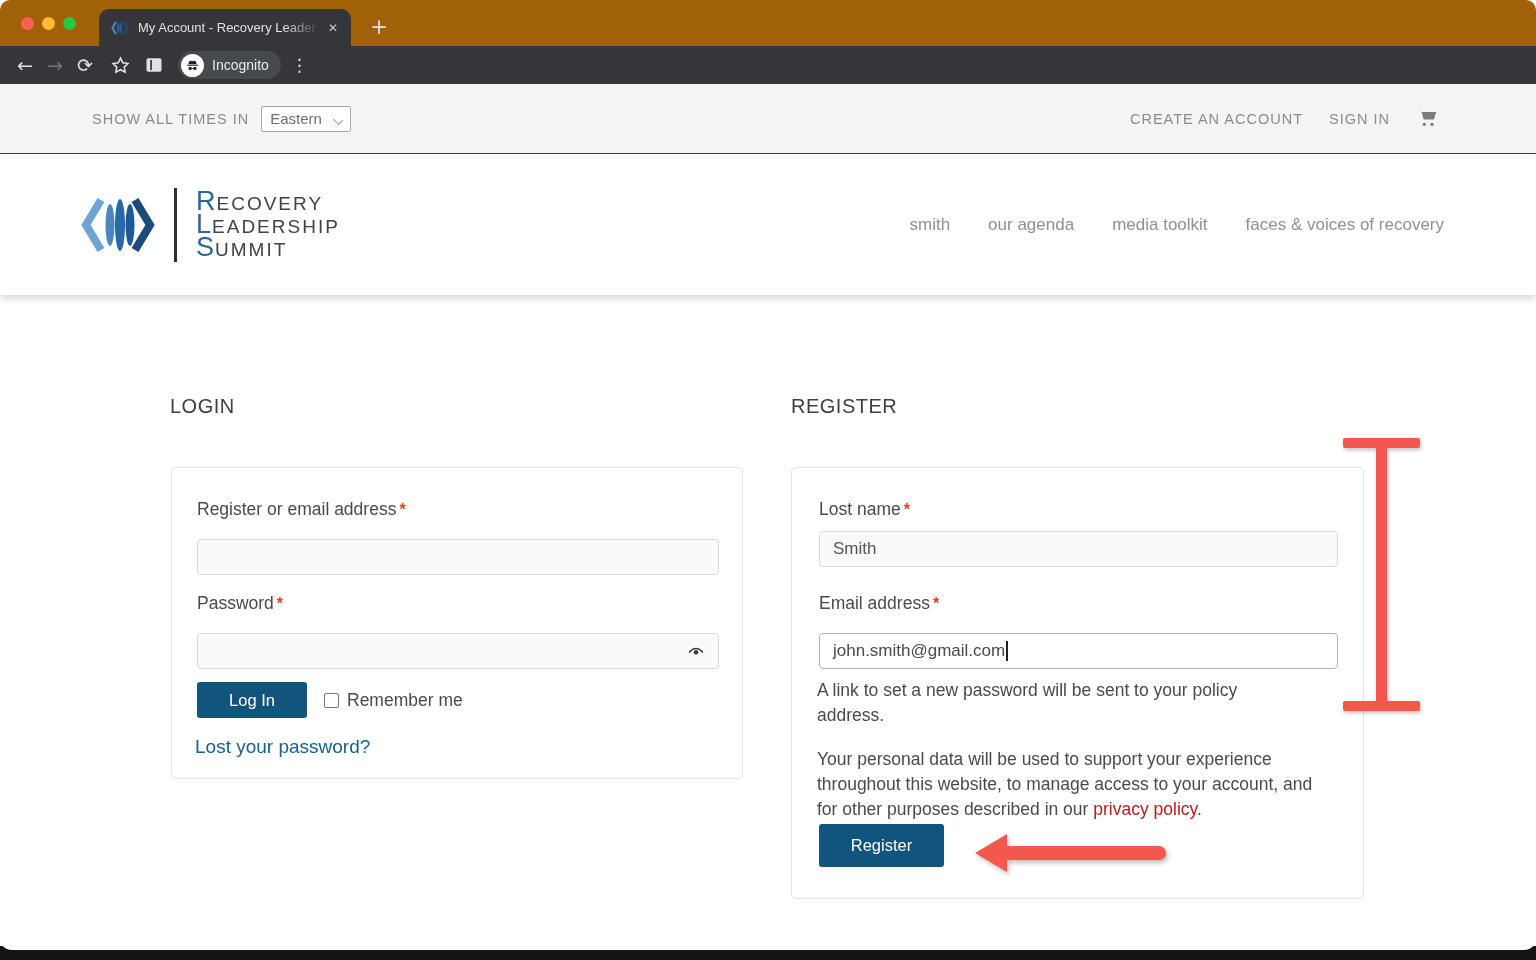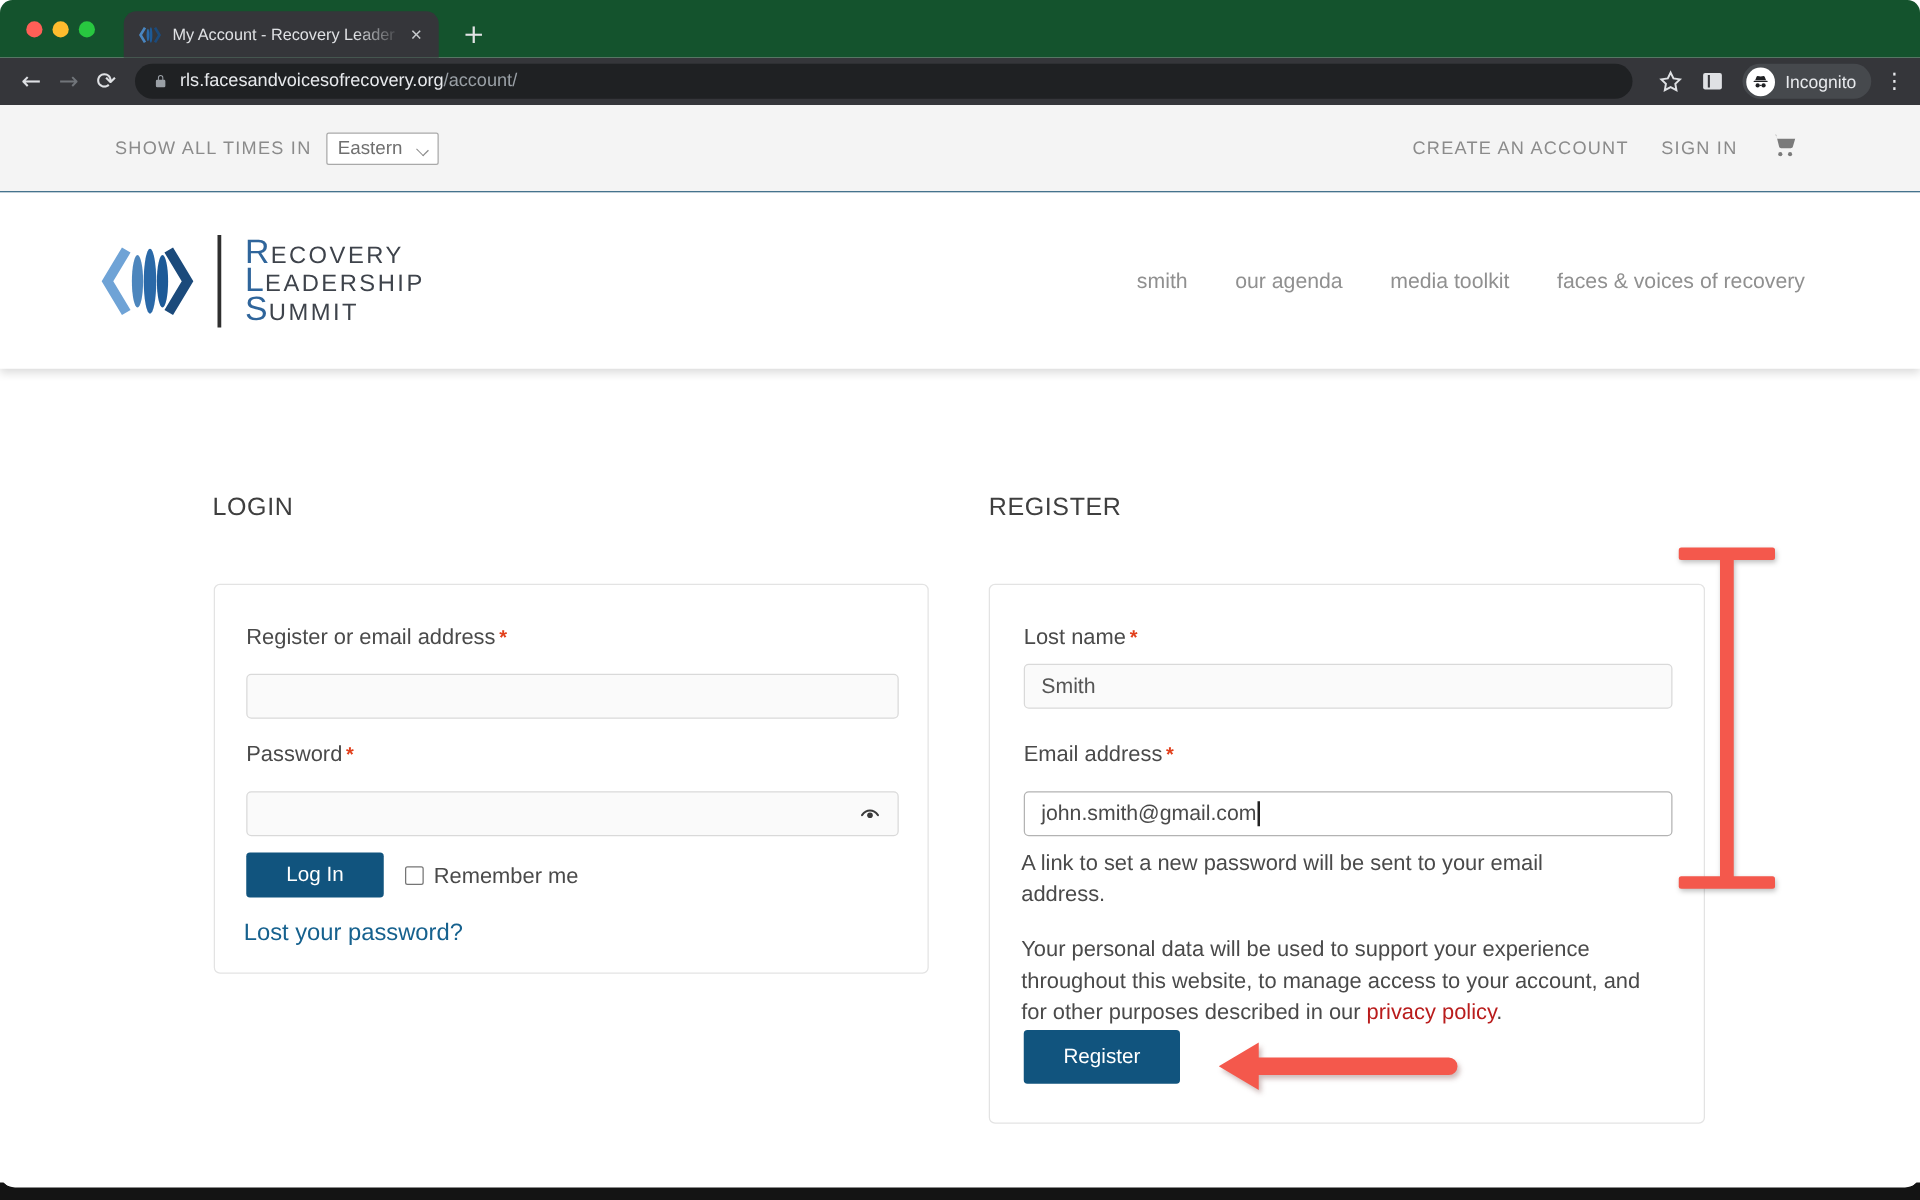--- a/index.html
+++ b/index.html
@@ -10,21 +10,21 @@
   body{
     width:1536px;height:960px;position:relative;overflow:hidden;
     background:#ffffff;font-family:"Liberation Sans",sans-serif;
   }
   .bottom-strip{position:absolute;left:0;bottom:0;width:1536px;height:14px;background:#141414;}
   .window{
     position:absolute;top:0;left:0;width:1536px;height:950px;background:#fff;
     border-radius:10px 10px 12px 12px;overflow:hidden;
   }
   
-  .tabstrip{height:46px;background:#14532d;position:relative;text-decoration:underline;}
+  .tabstrip{height:46px;background:#a16207;position:relative;text-decoration:underline;}
   .traffic{position:absolute;top:17px;width:13px;height:13px;border-radius:50%;}
   .tl-red{left:21px;background:#FF5F57;}
   .tl-yellow{left:42px;background:#FEBC2E;}
   .tl-green{left:63px;background:#28C840;}
   .tab{
     position:absolute;left:99px;top:9px;width:252px;height:37px;background:#35363a;
     border-radius:10px 10px 0 0;display:flex;align-items:center;padding:0 10px 0 12px;
   }
   .tab-favicon{width:18px;height:16px;flex:0 0 auto;margin-right:9px;}
   .tab-title{
@@ -154,27 +154,20 @@
       <span class="tab-title">My Account - Recovery Leader</span>
       <span class="tab-close">✕</span>
     </div>
     <div class="newtab">+</div>
   </div>
 
   <div class="toolbar">
     <span class="navbtn">←</span>
     <span class="navbtn disabled">→</span>
     <span class="navbtn">⟳</span>
-    <div class="urlbar">
-      <svg width="13" height="15" viewBox="0 0 24 24">
-        <path fill="#9aa0a6" d="M12 2a4 4 0 0 0-4 4v3H7a2 2 0 0 0-2 2v7a2 2 0 0 0 2 2h10a2 2 0 0 0 2-2v-7a2 2 0 0 0-2-2h-1V6a4 4 0 0 0-4-4zm-2.5 7V6a2.5 2.5 0 0 1 5 0v3z"></path>
-      </svg>
-      <span class="url-domain">rls.facesandvoicesofrecovery.org</span>
-        <span class="url-path">/account/</span>
-    </div>
     <span class="chromeicon">
       <svg width="21" height="21" viewBox="0 0 24 24">
           <path fill="none" stroke="#dfe1e4" stroke-width="1.8" d="M12 3.5l2.6 5.3 5.9.9-4.2 4.1 1 5.8-5.3-2.8-5.3 2.8 1-5.8L3.5 9.7l5.9-.9z"></path>
         </svg>
     </span>
     <span class="chromeicon">
       <svg width="20" height="20" viewBox="0 0 24 24">
           <rect x="3" y="4" width="18" height="16" rx="2" fill="#dfe1e4"></rect>
           <rect x="7.5" y="6" width="2" height="12" fill="#35363a"></rect>
         </svg>
@@ -287,21 +280,21 @@
           <input class="f-input" value="Smith" style="">
         </div>
       </div>
       <div class="rc-email-label">
         <span class="f-label">Email address</span><span class="req">*</span>
       </div>
       <div class="rc-email">
         <span>john.smith@gmail.com</span>
           <span class="caret"></span>
       </div>
-      <p class="rc-note" style="margin:0;">A link to set a new password will be sent to your email address.</p>
+      <p class="rc-note" style="margin:0;">A link to set a new password will be sent to your policy address.</p>
       <p class="rc-privacy" style="margin:0;">
         <span>Your personal data will be used to support your experience throughout this website, to manage access to your account, and for other purposes described in our </span><a href="#">privacy policy</a><span>.</span>
       </p>
       <button class="btn rc-register-btn">Register</button>
     </div>
 
     <svg class="anno-arrow" width="195" height="46" viewBox="0 0 195 46">
       <path fill="#F4584C" d="M2 23 L34 4 L34 16 L186 16 a7 7 0 0 1 7 7 a7 7 0 0 1 -7 7 L34 30 L34 42 Z"></path>
     </svg>
     <div class="anno-ibeam">

